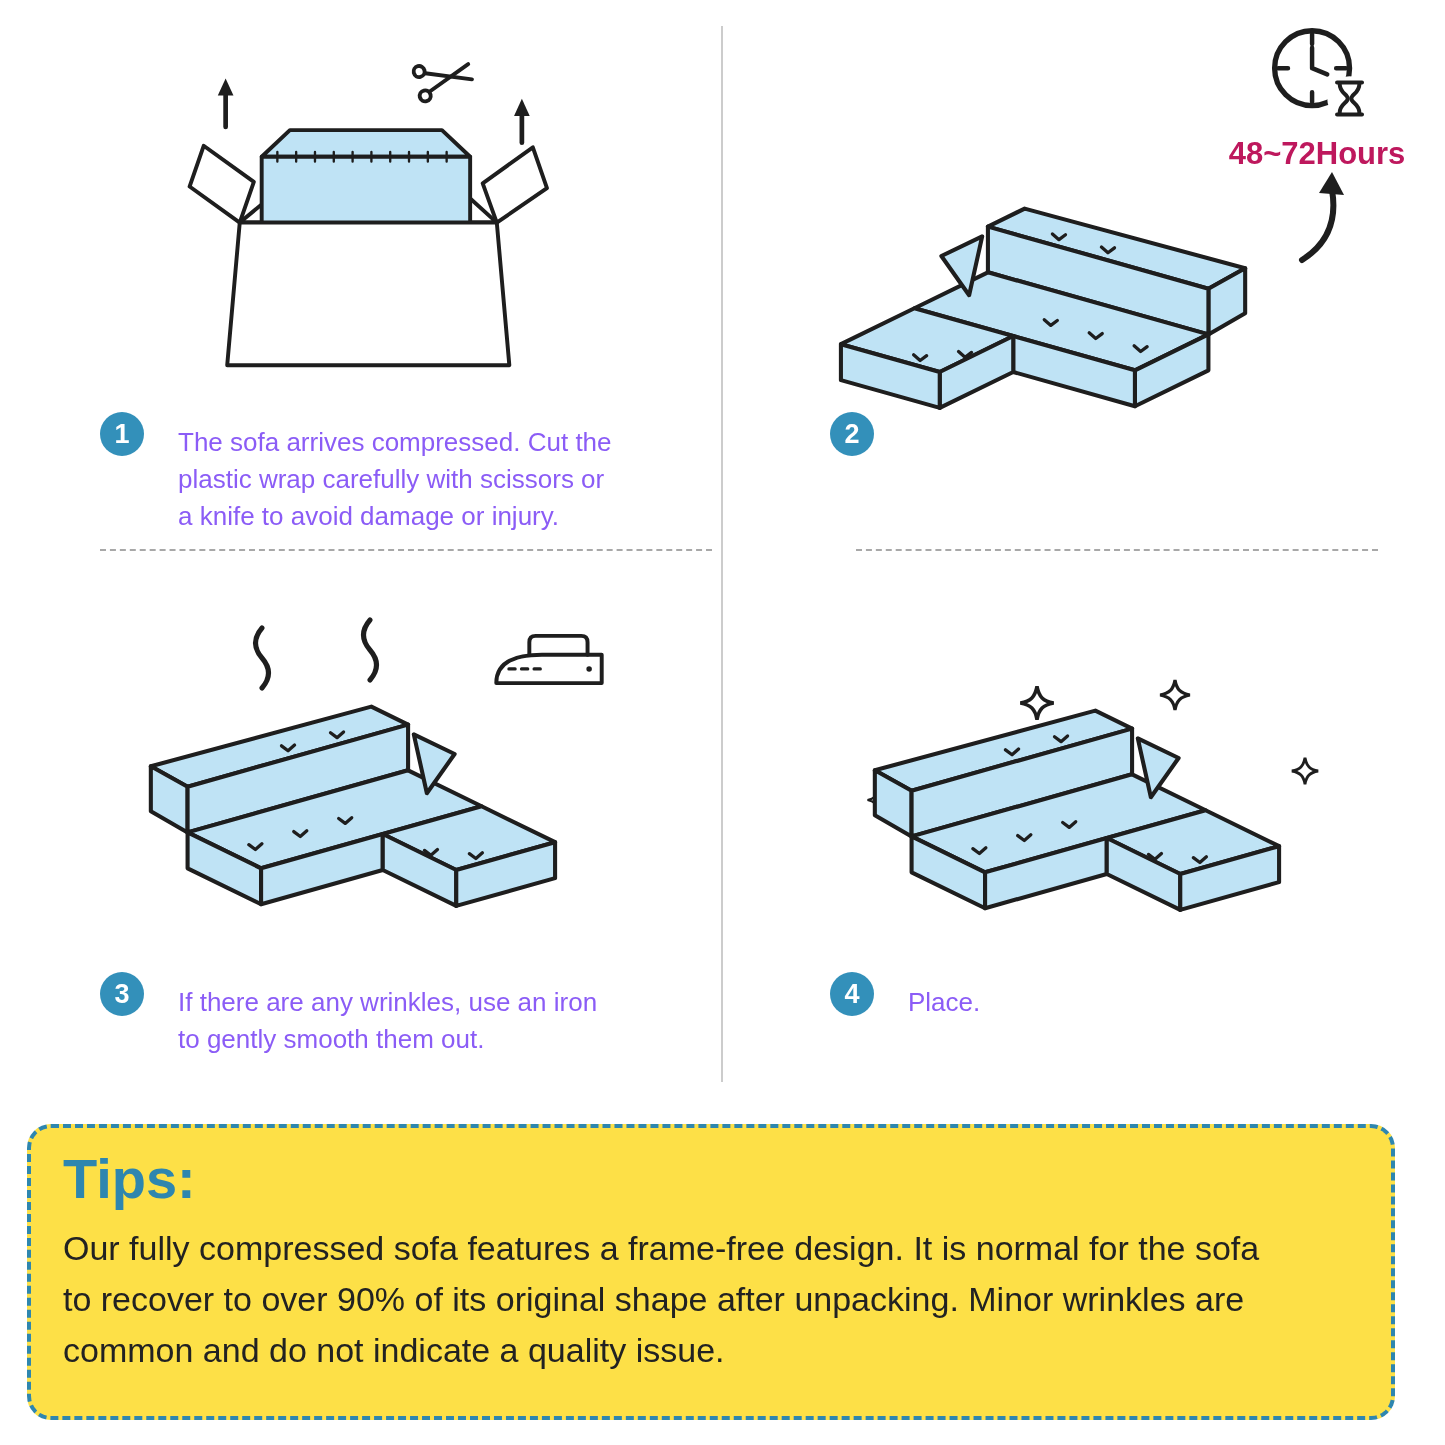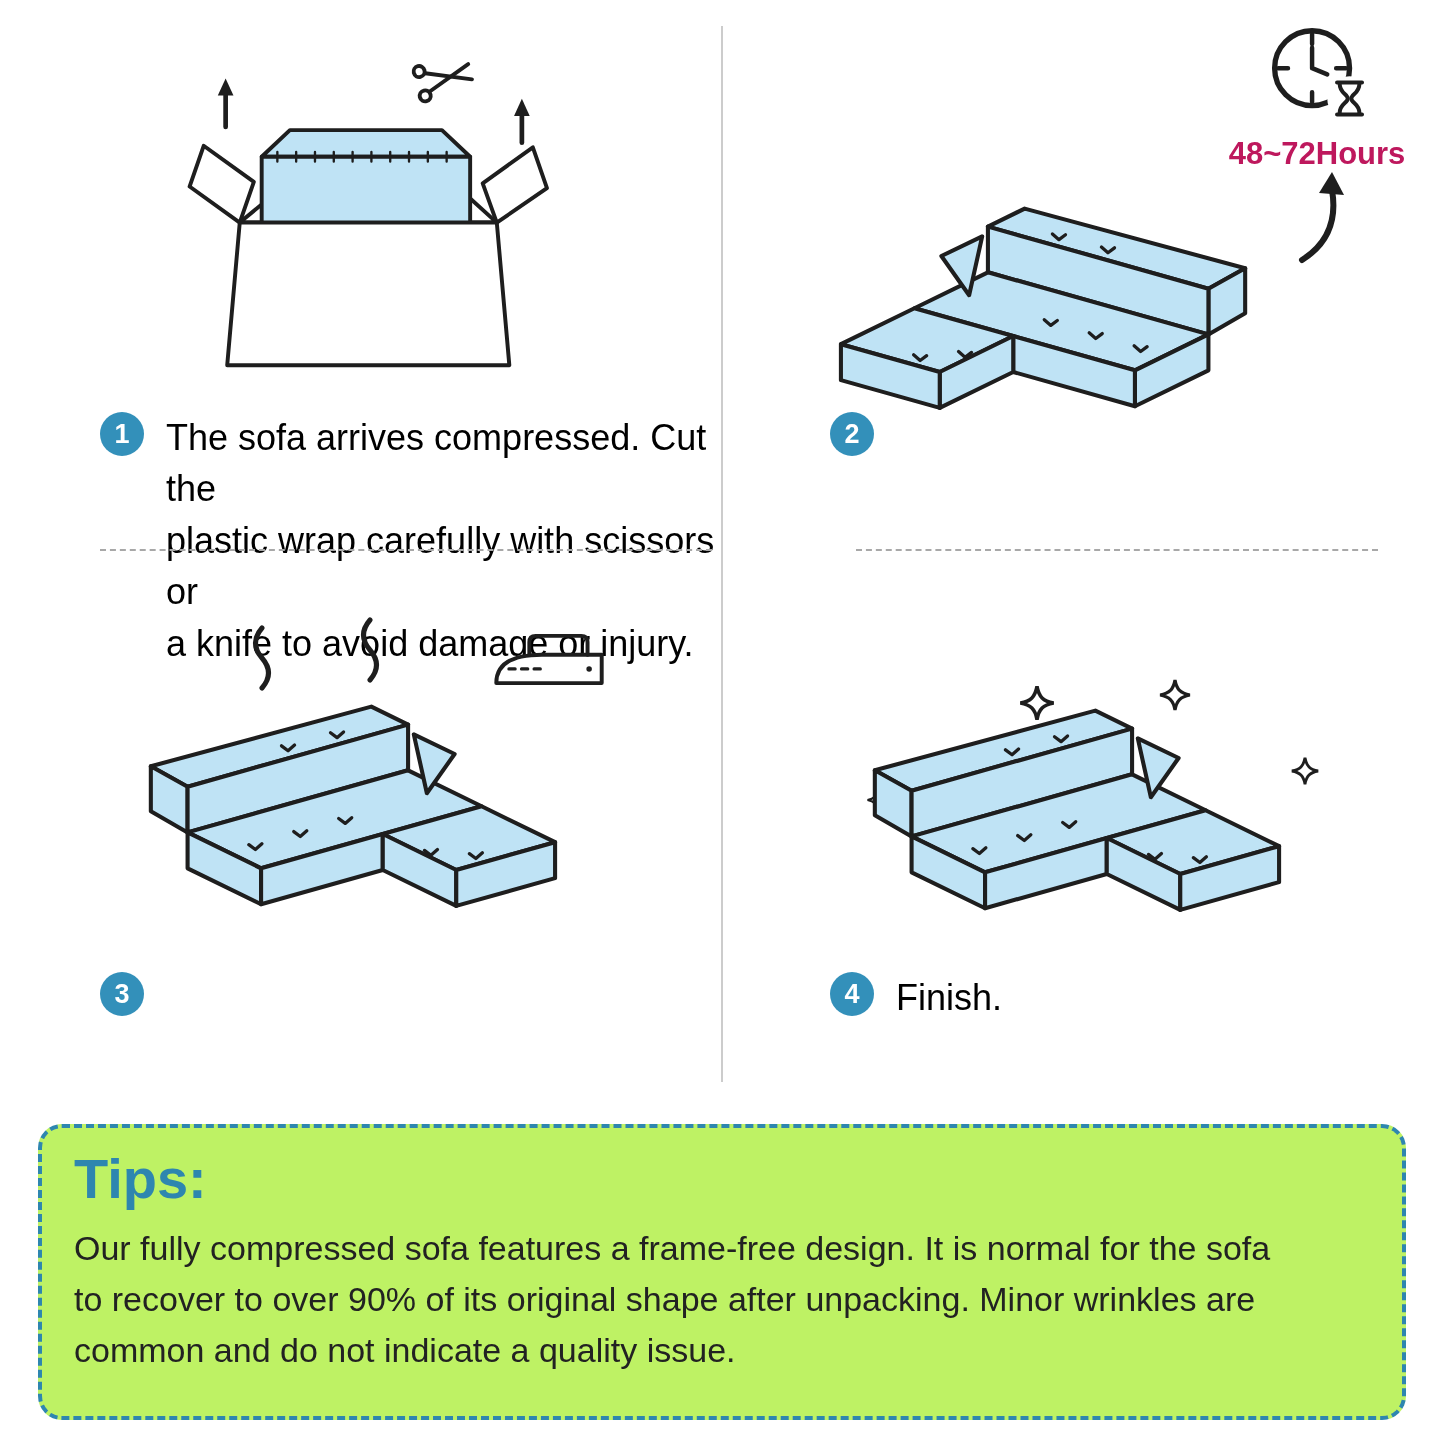--- a/index.html
+++ b/index.html
@@ -17,33 +17,33 @@
   #cap1 { left:100px; top:412px; width:615px; }
   #cap2 { left:830px; top:412px; width:580px; }
   #cap3 { left:100px; top:972px; width:615px; }
   #cap4 { left:830px; top:972px; width:580px; }
   .badge {
     flex:none; width:44px; height:44px; border-radius:50%;
     background:#3390BA; color:#ffffff; font-size:27px; font-weight:bold;
     display:flex; align-items:center; justify-content:center;
   }
   .step-text {
-    margin:0; font-size:36px; line-height:1.43; color:#000000;
+    margin:12px; font-size:26px; line-height:1.43; color:#8b5cf6;
     white-space:pre-line;
   }
 
   .duration {
     position:absolute; left:1192px; top:136px; width:250px;
     text-align:center; font-size:31px; font-weight:bold; color:#be185d;
   }
 
   .tips {
-    position:absolute; left:38px; top:1124px; width:1368px; height:296px;
+    position:absolute; left:27px; top:1124px; width:1368px; height:296px;
     box-sizing:border-box; border:4px dashed #2E86AF; border-radius:24px;
-    padding:14px 32px; background:#bef264;
+    padding:14px 32px; background:#fde047;
   }
   .tips-title { margin:4px 0 12px 0; font-size:56px; font-weight:bold; color:#2E86AF; }
   .tips-body { margin:0; font-size:34px; line-height:1.5; color:#222222; white-space:pre-line; }
 
   svg { display:block; }
 </style>
 </head>
 <body>
 
 <div class="sheet">
@@ -161,41 +161,43 @@
       <path d="M24,62 h8 M40,62 h8 M56,62 h8" stroke-width="4" fill="none"></path>
       <circle cx="126" cy="62" r="3.5" fill="#1E1E1E" stroke="none"></circle>
     </g>
   </svg>
   <svg class="abs" style="left:126px; top:656px;" width="458" height="294" viewBox="0 0 560 360">
     <use href="#sofa-shape"></use>
   </svg>
 
   <div class="caption" id="cap3">
     <span class="badge">3</span>
+    <p class="step-text">If there are any wrinkles, use an iron
+to gently smooth them out.</p>
   </div>
 
   <svg class="abs" style="left:1018px; top:684px;" width="38" height="38" viewBox="-16 -16 32 32">
     <path d="M0,-14 C1.6,-5.2 5.2,-1.6 14,0 C5.2,1.6 1.6,5.2 0,14 C-1.6,5.2 -5.2,1.6 -14,0 C-5.2,-1.6 -1.6,-5.2 0,-14 Z" fill="#ffffff" stroke="#1E1E1E" stroke-width="3"></path>
   </svg>
   <svg class="abs" style="left:1158px; top:678px;" width="34" height="34" viewBox="-16 -16 32 32">
     <path d="M0,-14 C1.6,-5.2 5.2,-1.6 14,0 C5.2,1.6 1.6,5.2 0,14 C-1.6,5.2 -5.2,1.6 -14,0 C-5.2,-1.6 -1.6,-5.2 0,-14 Z" fill="#ffffff" stroke="#1E1E1E" stroke-width="3"></path>
   </svg>
   <svg class="abs" style="left:1290px; top:756px;" width="30" height="30" viewBox="-16 -16 32 32">
     <path d="M0,-14 C1.6,-5.2 5.2,-1.6 14,0 C5.2,1.6 1.6,5.2 0,14 C-1.6,5.2 -5.2,1.6 -14,0 C-5.2,-1.6 -1.6,-5.2 0,-14 Z" fill="#ffffff" stroke="#1E1E1E" stroke-width="3"></path>
   </svg>
   <svg class="abs" style="left:866px; top:788px;" width="24" height="24" viewBox="-16 -16 32 32">
     <path d="M0,-14 C1.6,-5.2 5.2,-1.6 14,0 C5.2,1.6 1.6,5.2 0,14 C-1.6,5.2 -5.2,1.6 -14,0 C-5.2,-1.6 -1.6,-5.2 0,-14 Z" fill="#ffffff" stroke="#1E1E1E" stroke-width="3"></path>
   </svg>
   <svg class="abs" style="left:850px; top:660px;" width="458" height="294" viewBox="0 0 560 360">
     <use href="#sofa-shape"></use>
   </svg>
 
   <div class="caption" id="cap4">
     <span class="badge">4</span>
-    <p class="step-text">Finish.</p>
+    <p class="step-text">Place.</p>
   </div>
 
   <div class="tips">
     <h2 class="tips-title">Tips:</h2>
     <p class="tips-body">Our fully compressed sofa features a frame-free design. It is normal for the sofa
 to recover to over 90% of its original shape after unpacking. Minor wrinkles are
 common and do not indicate a quality issue.</p>
   </div>
 
 </div>

